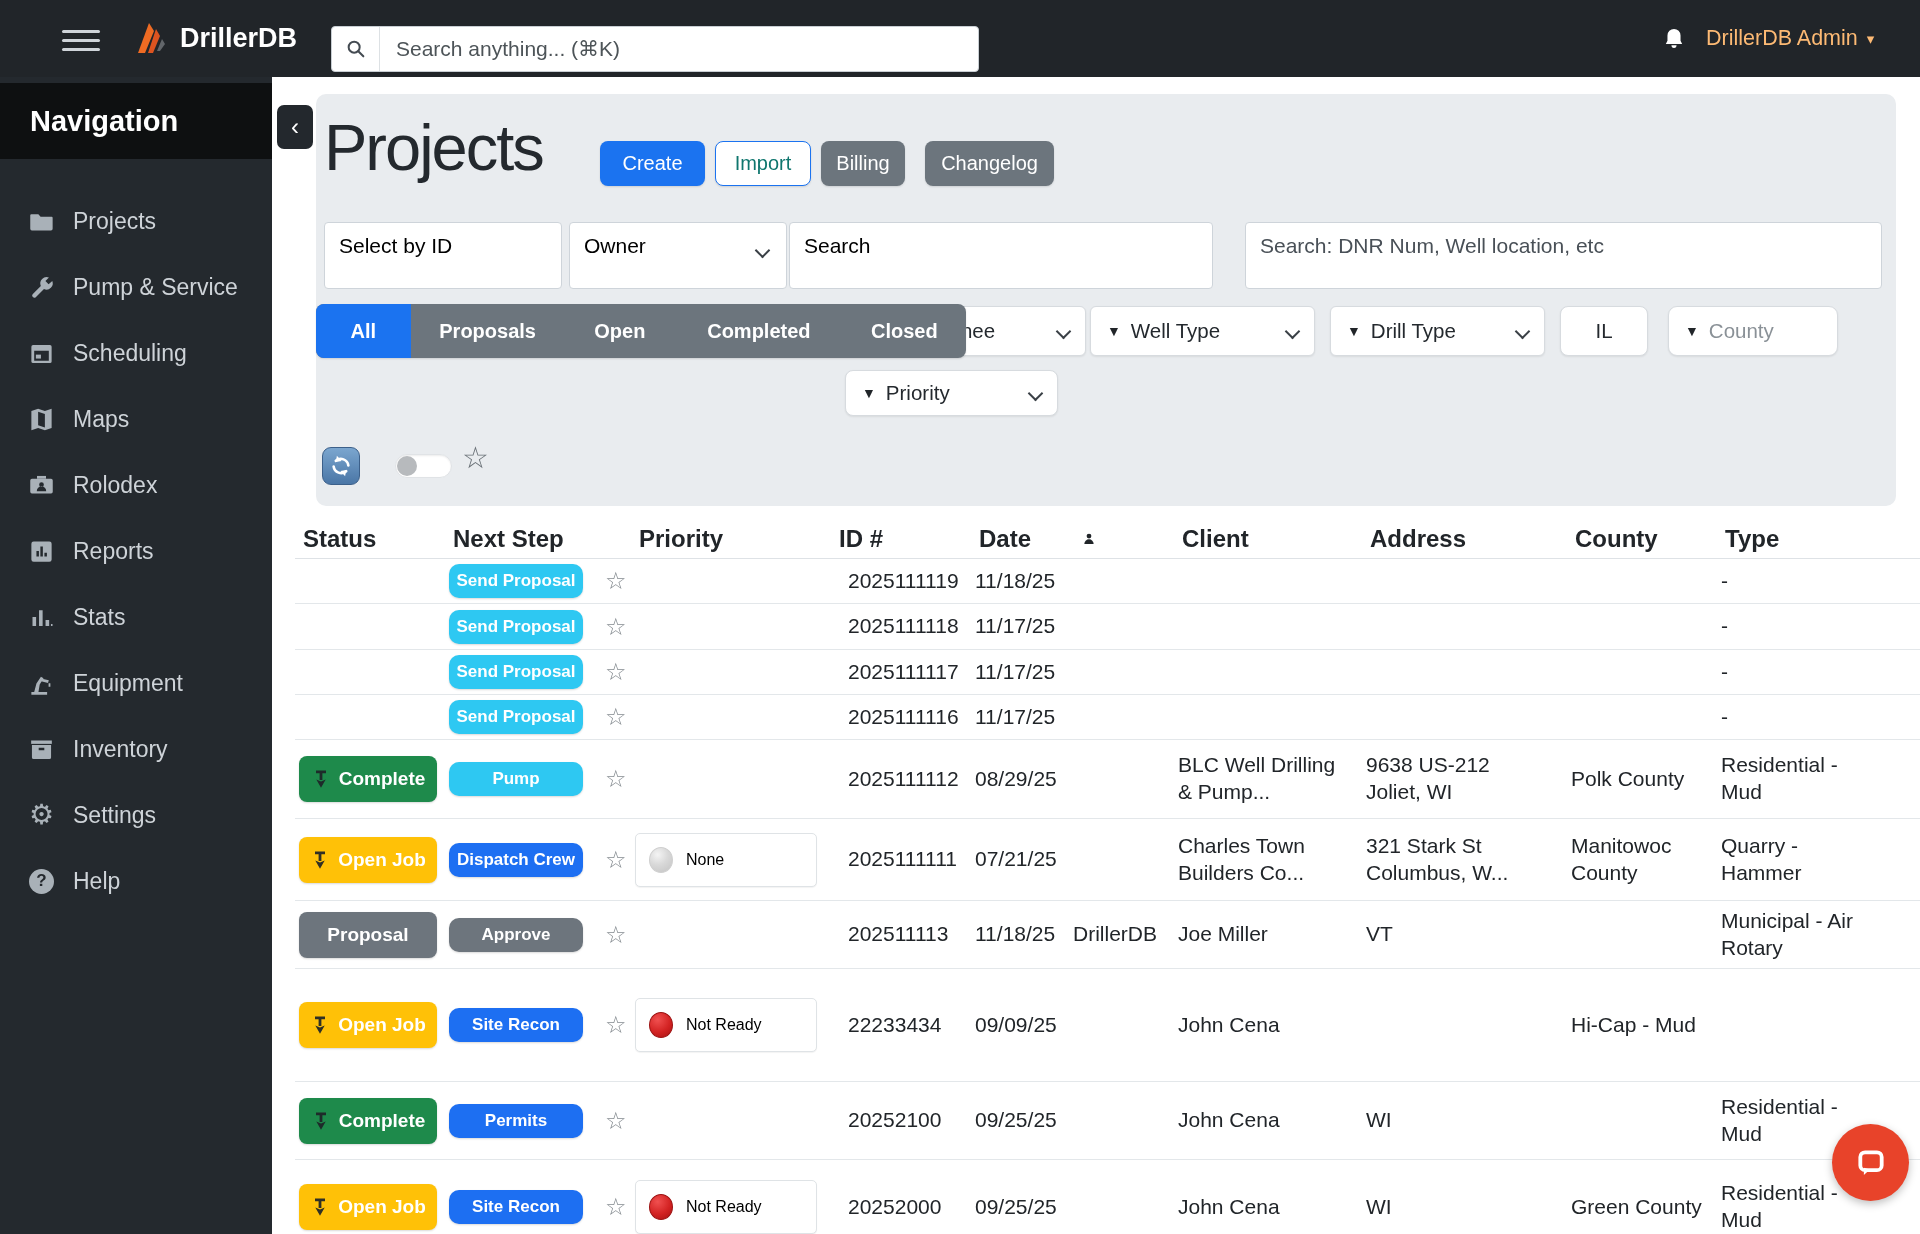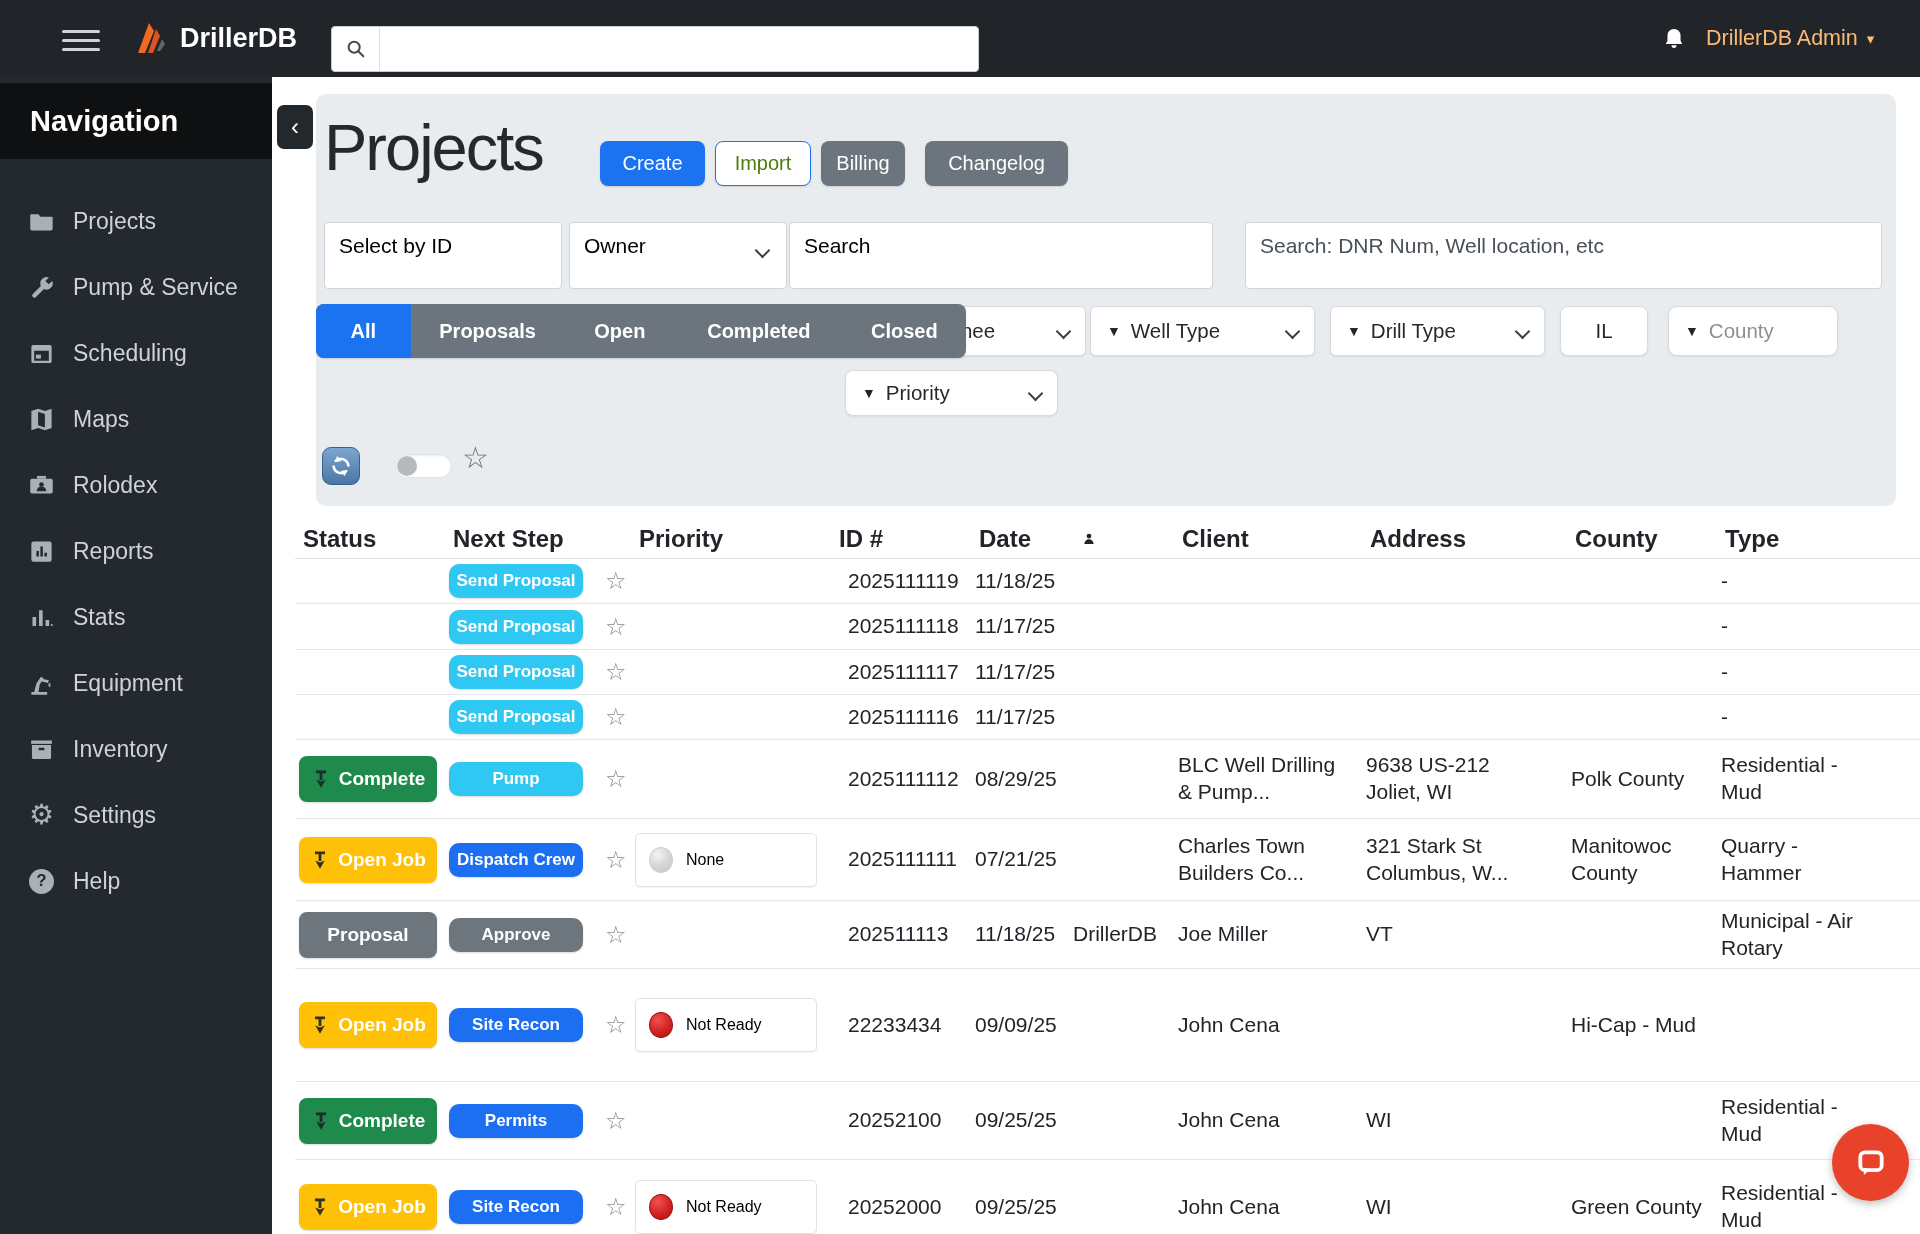--- a/index.html
+++ b/index.html
@@ -31,23 +31,23 @@
   .helpcircle { width:25px; height:25px; border-radius:50%; background:#a9b1b8; color:#24292e; font-weight:bold; font-size:17px; display:flex; align-items:center; justify-content:center; }
 
   
   .main { position:absolute; left:272px; top:77px; width:1648px; height:1157px; background:#fff; }
   .collapse-btn { position:absolute; left:5px; top:28px; width:36px; height:44px; background:#23282d; border-radius:7px; color:#fff; font-size:24px; display:flex; align-items:center; justify-content:center; cursor:pointer; z-index:5; }
   .panel { position:absolute; left:44px; top:17px; width:1580px; height:412px; background:#e9ecef; border-radius:10px; }
 
   .pagetitle { position:absolute; left:8px; top:16px; font-size:65px; letter-spacing:-2px; color:#24292e; }
   .btn { position:absolute; top:47px; height:45px; border-radius:8px; font-size:20px; display:flex; align-items:center; justify-content:center; cursor:pointer; box-shadow:0 1px 2px rgba(0,0,0,.12); border:0; font-family:"Liberation Sans",sans-serif; }
   .btn-create { left:284px; width:105px; background:#1b73f0; color:#fff; }
-  .btn-import { left:399px; width:96px; background:#fff; color:#4d7c0f; border:1.5px solid #1b73f0; }
+  .btn-import { left:399px; width:96px; background:#fff; color:#0f766e; border:1.5px solid #1b73f0; }
   .btn-billing { left:505px; width:84px; background:#6c757d; color:#fff; }
-  .btn-changelog { left:609px; width:143px; background:#6c757d; color:#fff; }
+  .btn-changelog { left:609px; width:129px; background:#6c757d; color:#fff; }
 
   .fbox { position:absolute; top:128px; height:67px; background:#fff; border:1px solid #ced4da; border-radius:4px; font-size:21px; color:#212529; padding:11px 14px; }
   .fbox .ph { color:#000000; }
   .fbox .ph.dim { color:#495057; }
   .chev { display:inline-block; width:11px; height:11px; border-left:2.2px solid #3a4046; border-bottom:2.2px solid #3a4046; transform:rotate(-45deg); }
   .fbox .chev { position:absolute; right:18px; top:22px; }
 
   .tabsbar { position:absolute; left:0; top:210px; width:650px; height:54px; background:#6c757d; border-radius:8px; display:flex; z-index:3; box-shadow:0 1px 2px rgba(0,0,0,.12); }
   .tab { height:54px; display:flex; align-items:center; justify-content:center; color:#fff; font-size:20px; font-weight:bold; cursor:pointer; }
   .tab--active { background:#1b73f0; border-radius:8px 0 0 8px; }
@@ -114,20 +114,21 @@
     <path d="M26 31l5-12 3 5-5 7z" fill="#62666a"></path>
   </svg>
   <div class="brand">DrillerDB</div>
   <div class="searchbox">
     <span class="mag">
       <svg width="22" height="22" viewBox="0 0 24 24" fill="none">
           <circle cx="10" cy="10" r="6" stroke="#444b52" stroke-width="2.2"></circle>
           <path d="M14.5 14.5 20 20" stroke="#444b52" stroke-width="2.2" stroke-linecap="round"></path>
         </svg>
     </span>
+    <input type="text" placeholder="Search anything... (⌘K)" style="">
   </div>
   <svg class="bell" viewBox="0 0 24 24">
     <path fill="#fff" d="M12 2.5A5.6 5.6 0 0 0 6.4 8.1v4.5L5 15.4h14l-1.4-2.8V8.1A5.6 5.6 0 0 0 12 2.5z"></path>
     <path fill="#fff" d="M9.8 16.6a2.2 2.2 0 0 0 4.4 0z"></path>
   </svg>
   <div class="admin">
     <span>DrillerDB Admin</span>
     <span class="caret">▾</span>
   </div>
 </div>

